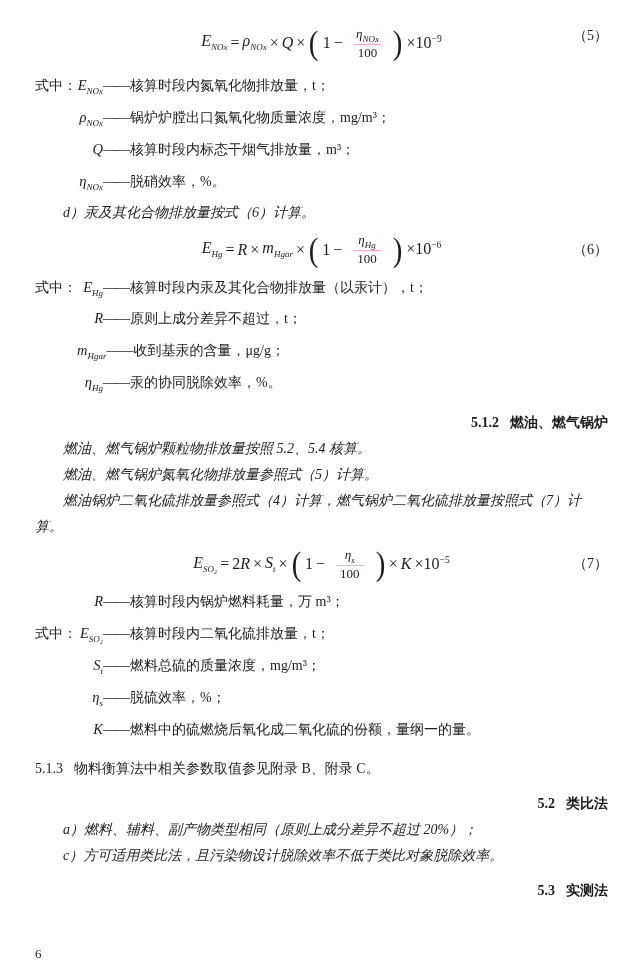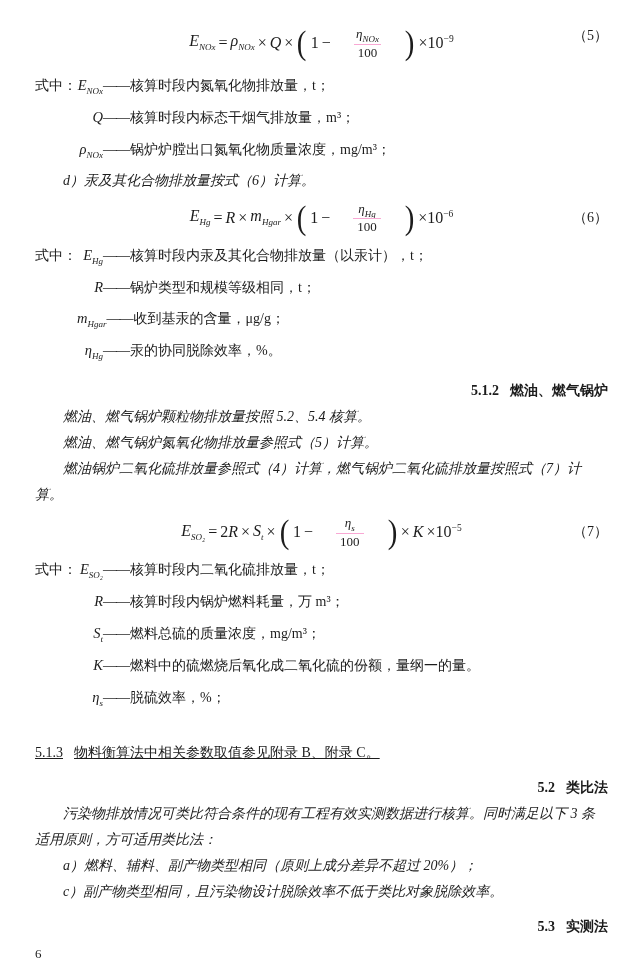--- a/index.html
+++ b/index.html
@@ -9,34 +9,34 @@
     font-family:"Liberation Serif","DejaVu Serif",serif;
     font-size:14px;line-height:26px;color:#1c1c1c;overflow:hidden;
   }
   
   .formula-row{position:relative;display:flex;justify-content:center;align-items:center;height:44px;}
   .formula{display:flex;align-items:center;gap:3px;font-size:16px;font-style:italic;line-height:1;}
   .formula .up{font-style:normal;}
   .formula sub{font-size:9px;line-height:1;font-style:italic;}
   .formula sup{font-size:9.5px;line-height:1;font-style:normal;}
   .bigparen{font-size:34px;font-style:normal;font-weight:400;line-height:1;transform:scaleX(.85);}
-  .frac{display:inline-flex;flex-direction:column;align-items:center;font-size:13px;line-height:1.2;margin:0 20px;}
+  .frac{display:inline-flex;flex-direction:column;align-items:center;font-size:13px;line-height:1.2;margin:0 8px;}
   .frac .fden{border-top:1px solid #f9a8d4;padding:0 4px;font-style:normal;}
   .frac .fnum{padding:0 2px;}
   .eqnum{position:absolute;right:0;top:50%;transform:translateY(-50%);font-style:normal;font-size:14px;}
   
   .defline{white-space:nowrap;}
   .deflabel{display:inline-block;width:42px;}
   .defsym{display:inline-block;min-width:26px;text-align:right;font-style:italic;font-family:"Liberation Serif",serif;font-size:14.5px;}
   .defsym sub{font-size:9px;font-style:italic;}
   .dash{letter-spacing:-1px;margin-right:1px;}
   
   .h2{font-weight:bold;margin-top:9px;text-align:right;}
   .h2 .num,.clause .num{margin-right:11px;}
-  .clause{margin-top:24px;text-decoration:underline;}
+  .clause{margin-top:8px;}
   .para{text-indent:2em;font-style:italic;}
   .pagenum{position:absolute;left:35px;bottom:12px;font-size:13px;}
 </style>
 </head>
 <body>
 
 <div class="page">
 
   <div class="formula-row" style="padding-top:14px;height:58px;">
     <div class="formula">
@@ -57,24 +57,27 @@
       <span class="up"><span>×10</span><sup>−9</sup></span>
     </div>
     <span class="eqnum">（5）</span>
   </div>
 
   <div>
     <div class="defline">
       <span class="deflabel">式中：</span><span class="defsym"><span>E</span><sub>NOx</sub></span><span class="dash">——</span><span>核算时段内氮氧化物排放量，t；</span>
     </div>
     <div class="defline">
+      <span class="deflabel"></span><span class="defsym"><span>ρ</span><sub>NOx</sub></span><span class="dash">——</span><span>锅炉炉膛出口氮氧化物质量浓度，mg/m³；</span>
+    </div>
+    <div class="defline">
       <span class="deflabel"></span><span class="defsym"><span>Q</span><sub></sub></span><span class="dash">——</span><span>核算时段内标态干烟气排放量，m³；</span>
     </div>
     <div class="defline">
-      <span class="deflabel"></span><span class="defsym"><span>ρ</span><sub>NOx</sub></span><span class="dash">——</span><span>锅炉炉膛出口氮氧化物质量浓度，mg/m³；</span>
+      <span class="deflabel"></span><span class="defsym"><span>η</span><sub>NOx</sub></span><span class="dash">——</span><span>脱硝效率，%。</span>
     </div>
   </div>
 
   <div class="para">d）汞及其化合物排放量按式（6）计算。</div>
 
   <div class="formula-row" style="height:48px;font-family:Liberation Serif, serif;">
     <div class="formula">
       <span><span>E</span><sub>Hg</sub></span>
       <span class="up">=</span>
       <span>R</span>
@@ -92,21 +95,21 @@
       <span class="up"><span>×10</span><sup>−6</sup></span>
     </div>
     <span class="eqnum">（6）</span>
   </div>
 
   <div>
     <div class="defline">
       <span class="deflabel">式中：</span><span class="defsym"><span>E</span><sub>Hg</sub></span><span class="dash">——</span><span>核算时段内汞及其化合物排放量（以汞计），t；</span>
     </div>
     <div class="defline">
-      <span class="deflabel"></span><span class="defsym"><span>R</span><sub></sub></span><span class="dash">——</span><span>锅炉类型和规模等级相同，t；</span>
+      <span class="deflabel"></span><span class="defsym"><span>R</span><sub></sub></span><span class="dash">——</span><span>原则上成分差异不超过，t；</span>
     </div>
     <div class="defline">
       <span class="deflabel"></span><span class="defsym"><span>m</span><sub>Hgar</sub></span><span class="dash">——</span><span>收到基汞的含量，μg/g；</span>
     </div>
     <div class="defline">
       <span class="deflabel"></span><span class="defsym"><span>η</span><sub>Hg</sub></span><span class="dash">——</span><span>汞的协同脱除效率，%。</span>
     </div>
   </div>
 
   <div class="h2">
@@ -134,45 +137,44 @@
       <span class="bigparen">)</span>
       <span class="up">×</span>
       <span>K</span>
       <span class="up"><span>×10</span><sup>−5</sup></span>
     </div>
     <span class="eqnum">（7）</span>
   </div>
 
   <div>
     <div class="defline">
-      <span class="deflabel">式中：</span><span class="defsym"><span>E</span><sub>SO₂</sub></span><span class="dash">——</span><span>核算时段内二氧化硫排放量，t；</span>
+      <span class="deflabel"></span><span class="defsym"><span>R</span><sub></sub></span><span class="dash">——</span><span>核算时段内锅炉燃料耗量，万 m³；</span>
     </div>
     <div class="defline">
-      <span class="deflabel"></span><span class="defsym"><span>R</span><sub></sub></span><span class="dash">——</span><span>核算时段内锅炉燃料耗量，万 m³；</span>
+      <span class="deflabel">式中：</span><span class="defsym"><span>E</span><sub>SO₂</sub></span><span class="dash">——</span><span>核算时段内二氧化硫排放量，t；</span>
     </div>
     <div class="defline">
       <span class="deflabel"></span><span class="defsym"><span>S</span><sub>t</sub></span><span class="dash">——</span><span>燃料总硫的质量浓度，mg/m³；</span>
     </div>
     <div class="defline">
-      <span class="deflabel"></span><span class="defsym"><span>K</span><sub></sub></span><span class="dash">——</span><span>燃料中的硫燃烧后氧化成二氧化硫的份额，量纲一的量。</span>
+      <span class="deflabel"></span><span class="defsym"><span>η</span><sub>s</sub></span><span class="dash">——</span><span>脱硫效率，%；</span>
     </div>
     <div class="defline">
-      <span class="deflabel"></span><span class="defsym"><span>η</span><sub>s</sub></span><span class="dash">——</span><span>脱硫效率，%；</span>
+      <span class="deflabel"></span><span class="defsym"><span>K</span><sub></sub></span><span class="dash">——</span><span>燃料中的硫燃烧后氧化成二氧化硫的份额，量纲一的量。</span>
     </div>
   </div>
 
   <div class="clause">
     <span class="num">5.1.3</span><span>物料衡算法中相关参数取值参见附录 B、附录 C。</span>
   </div>
 
   <div class="h2">
     <span class="num">5.2</span><span>类比法</span>
   </div>
-  <div class="para">污染物排放情况可类比符合条件的现有工程有效实测数据进行核算。同时满足以下 3 条适用原则，方可适用类比法：</div>
   <div class="para">a）燃料、辅料、副产物类型相同（原则上成分差异不超过 20%）；</div>
-  <div class="para">c）副产物类型相同，且污染物设计脱除效率不低于类比对象脱除效率。</div>
+  <div class="para">c）方可适用类比法，且污染物设计脱除效率不低于类比对象脱除效率。</div>
 
   <div class="h2">
     <span class="num">5.3</span><span>实测法</span>
   </div>
 
   <div class="pagenum">6</div>
 </div>
 
 </body></html>

